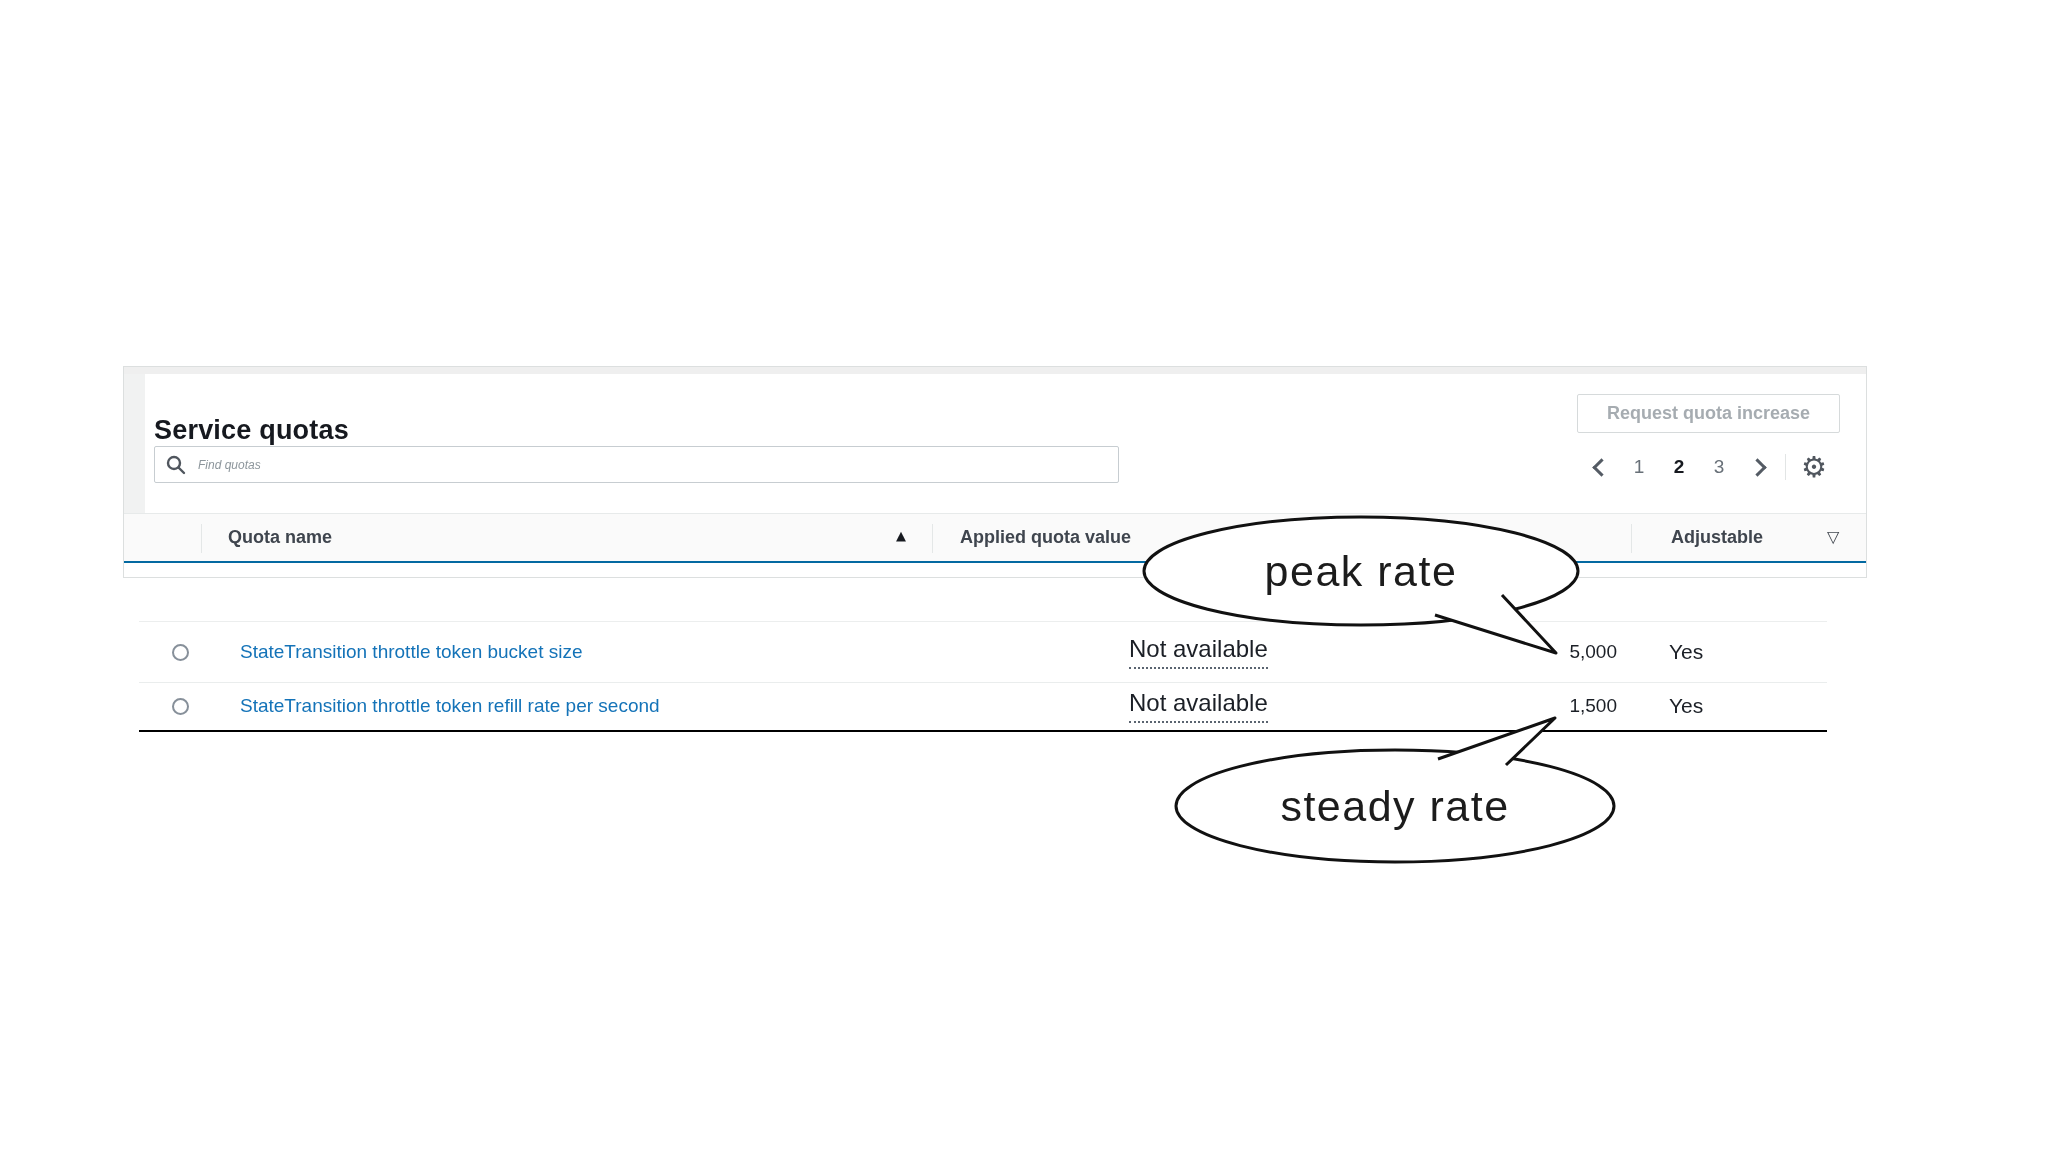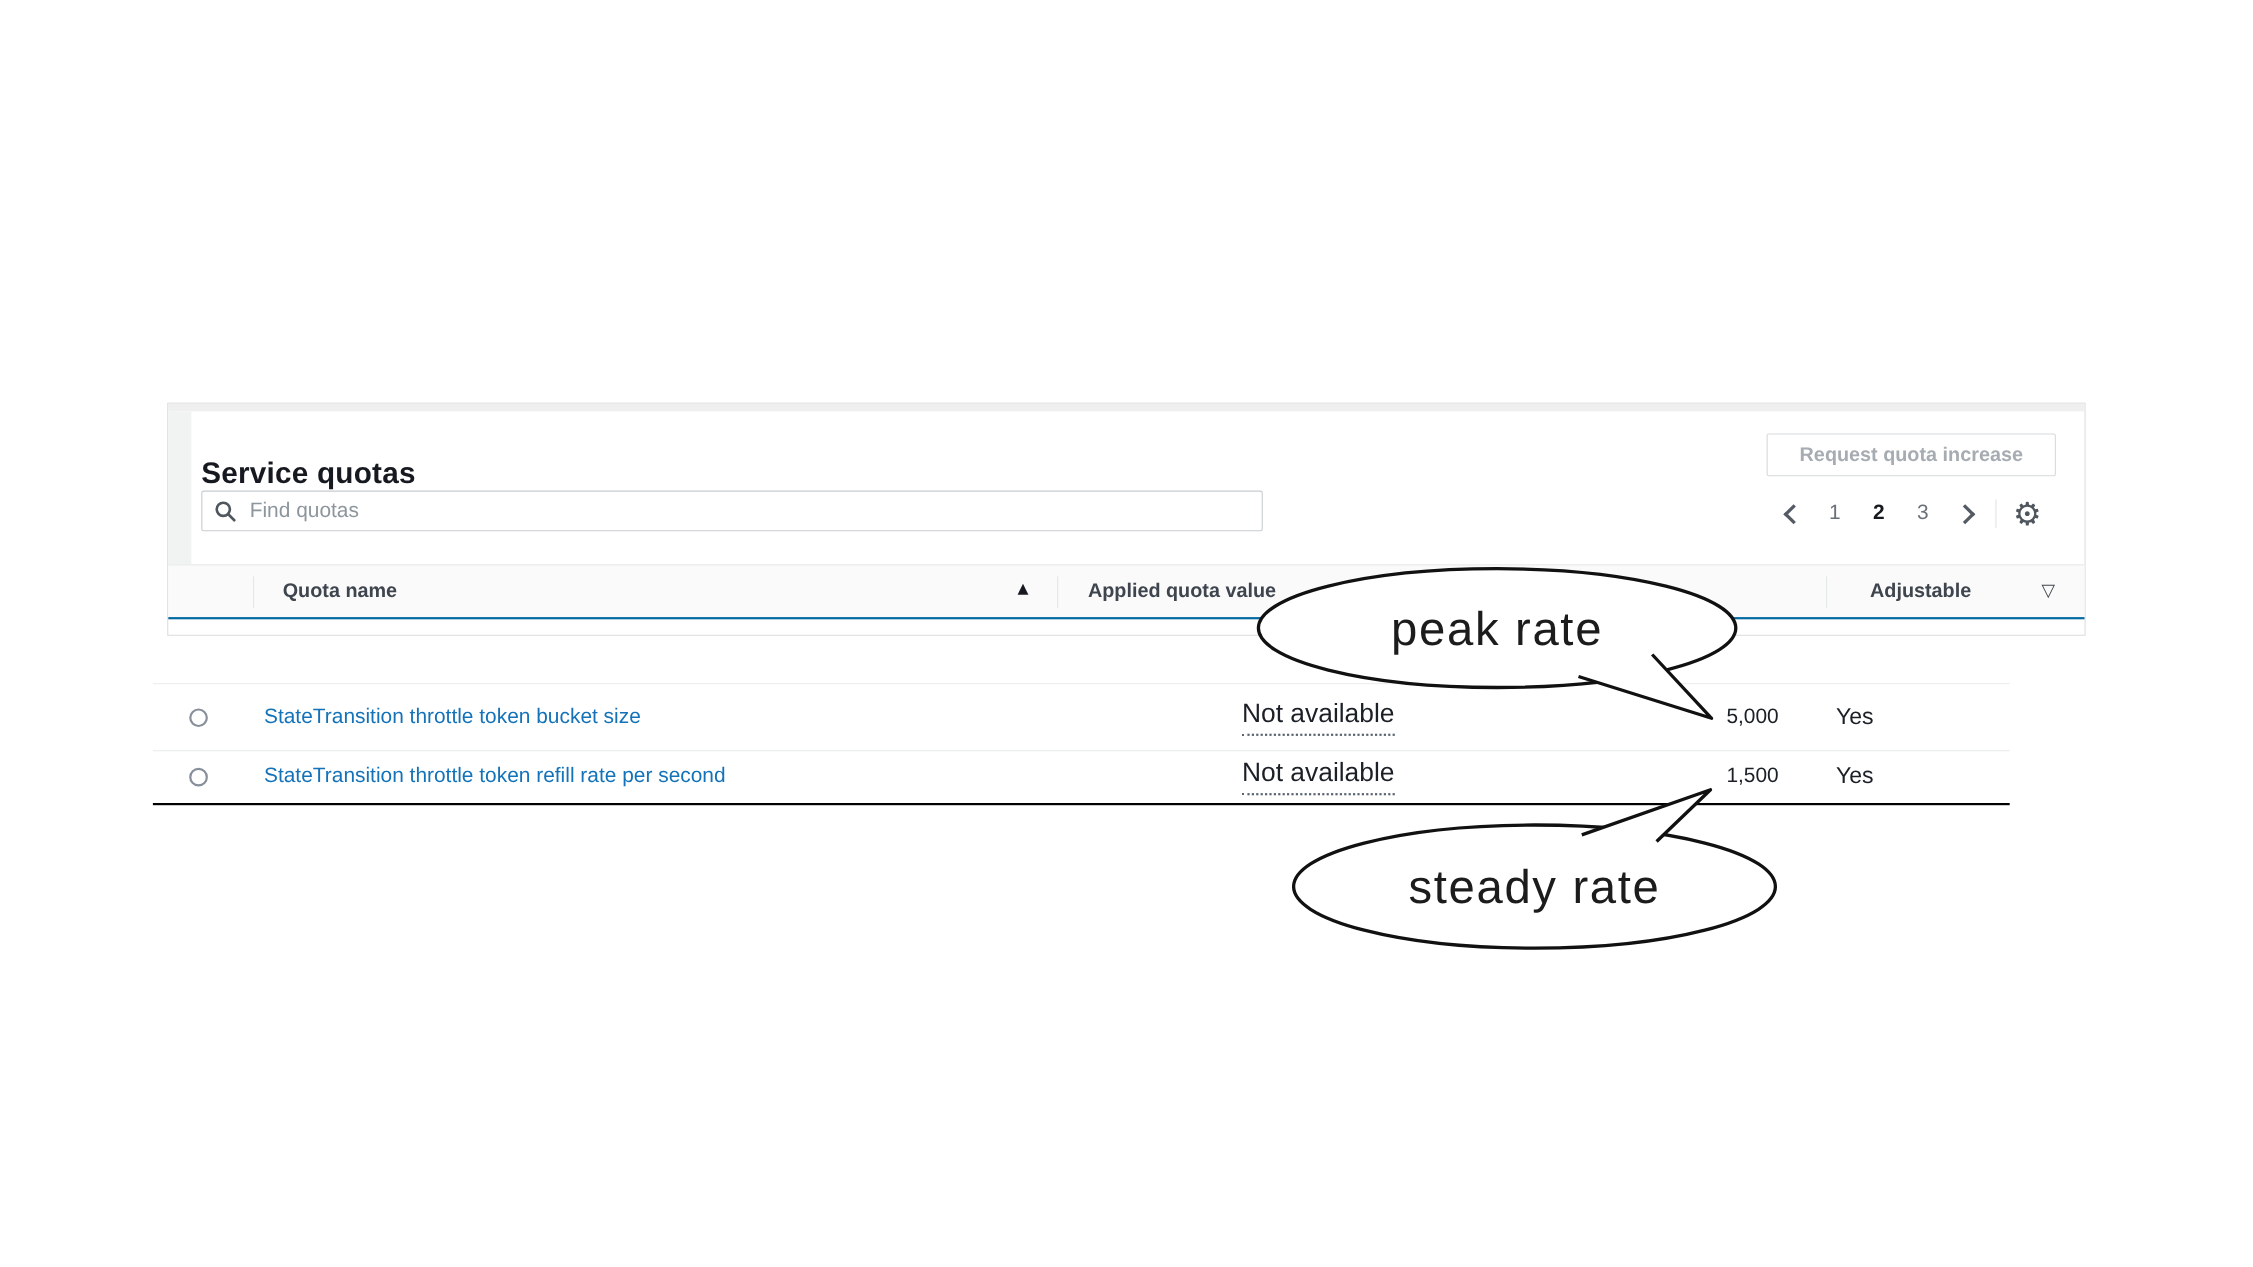--- a/index.html
+++ b/index.html
@@ -2,35 +2,35 @@
 <html><head>
 <meta charset="utf-8">
 <style>
   html,body{margin:0;padding:0;background:#ffffff;}
   .stage{
     position:relative;width:2048px;height:1152px;background:#ffffff;overflow:hidden;
     font-family:"Liberation Sans",sans-serif;color:#16191f;
   }
   
   .card{
-    position:absolute;left:152px;top:366px;width:1744px;height:212px;
+    position:absolute;left:123px;top:366px;width:1744px;height:212px;
     background:#ffffff;border:1px solid #dcdfdf;box-sizing:border-box;
   }
   .card-topband{position:absolute;left:0;top:0;width:100%;height:7px;background:#efefef;}
   .card-leftband{position:absolute;left:0;top:7px;width:21px;height:139px;background:#f1f2f2;}
   .page-title{
     position:absolute;left:30px;top:30px;font-size:27px;font-weight:700;color:#16191f;letter-spacing:.2px;
   }
   .searchbox{
     position:absolute;left:30px;top:79px;width:965px;height:37px;
     border:1px solid #c7cdd1;border-radius:2px;background:#fff;display:flex;align-items:center;box-sizing:border-box;
   }
   .searchbox svg{margin-left:11px;flex:0 0 auto;}
   .searchbox input{
-    border:none;outline:none;flex:1;margin-left:10px;font-size:19px;
+    border:none;outline:none;flex:1;margin-left:10px;font-size:12px;font-style:italic;
     color:#0369a1;font-family:"Liberation Sans",sans-serif;background:transparent;
   }
   .searchbox input::placeholder{color:#8d969c;opacity:1;}
   .req-btn{
     position:absolute;left:1453px;top:27px;width:263px;height:39px;
     background:#ffffff;border:1px solid #d6dadb;border-radius:2px;
     font-family:"Liberation Sans",sans-serif;font-size:18px;font-weight:700;color:#a6acb1;cursor:pointer;
   }
   .pagination{
     position:absolute;left:1455px;top:82px;height:36px;display:flex;align-items:center;

